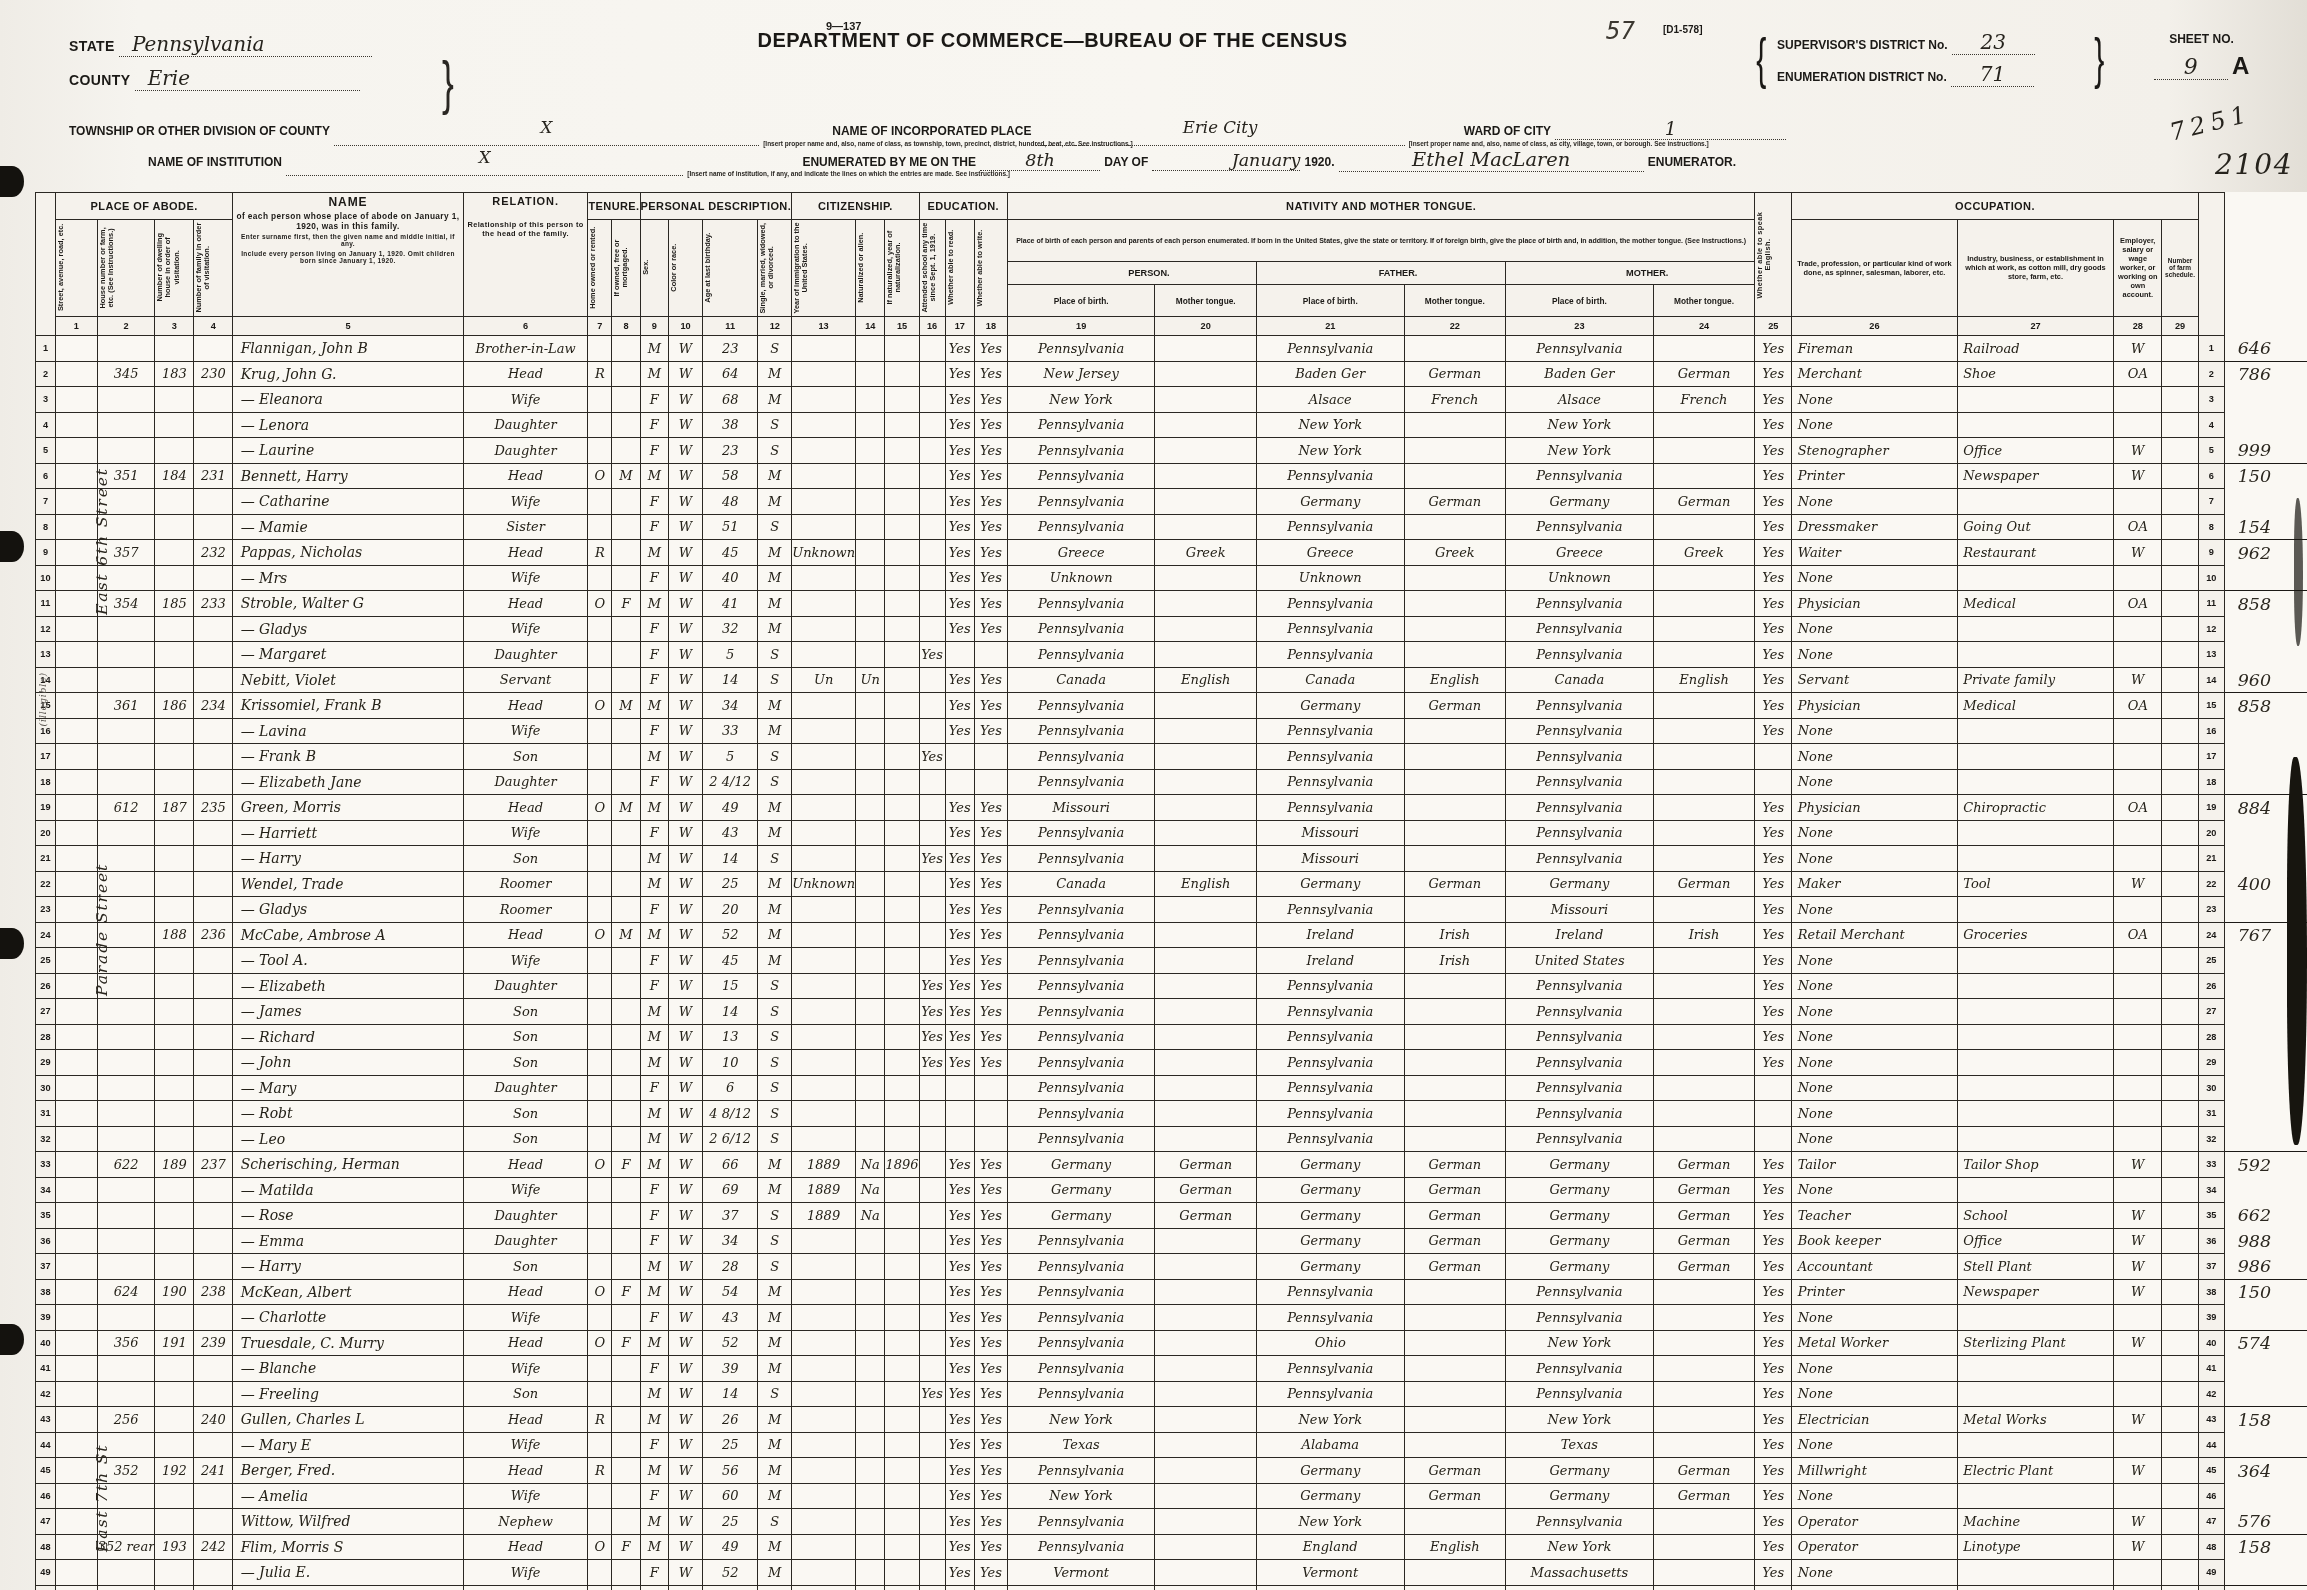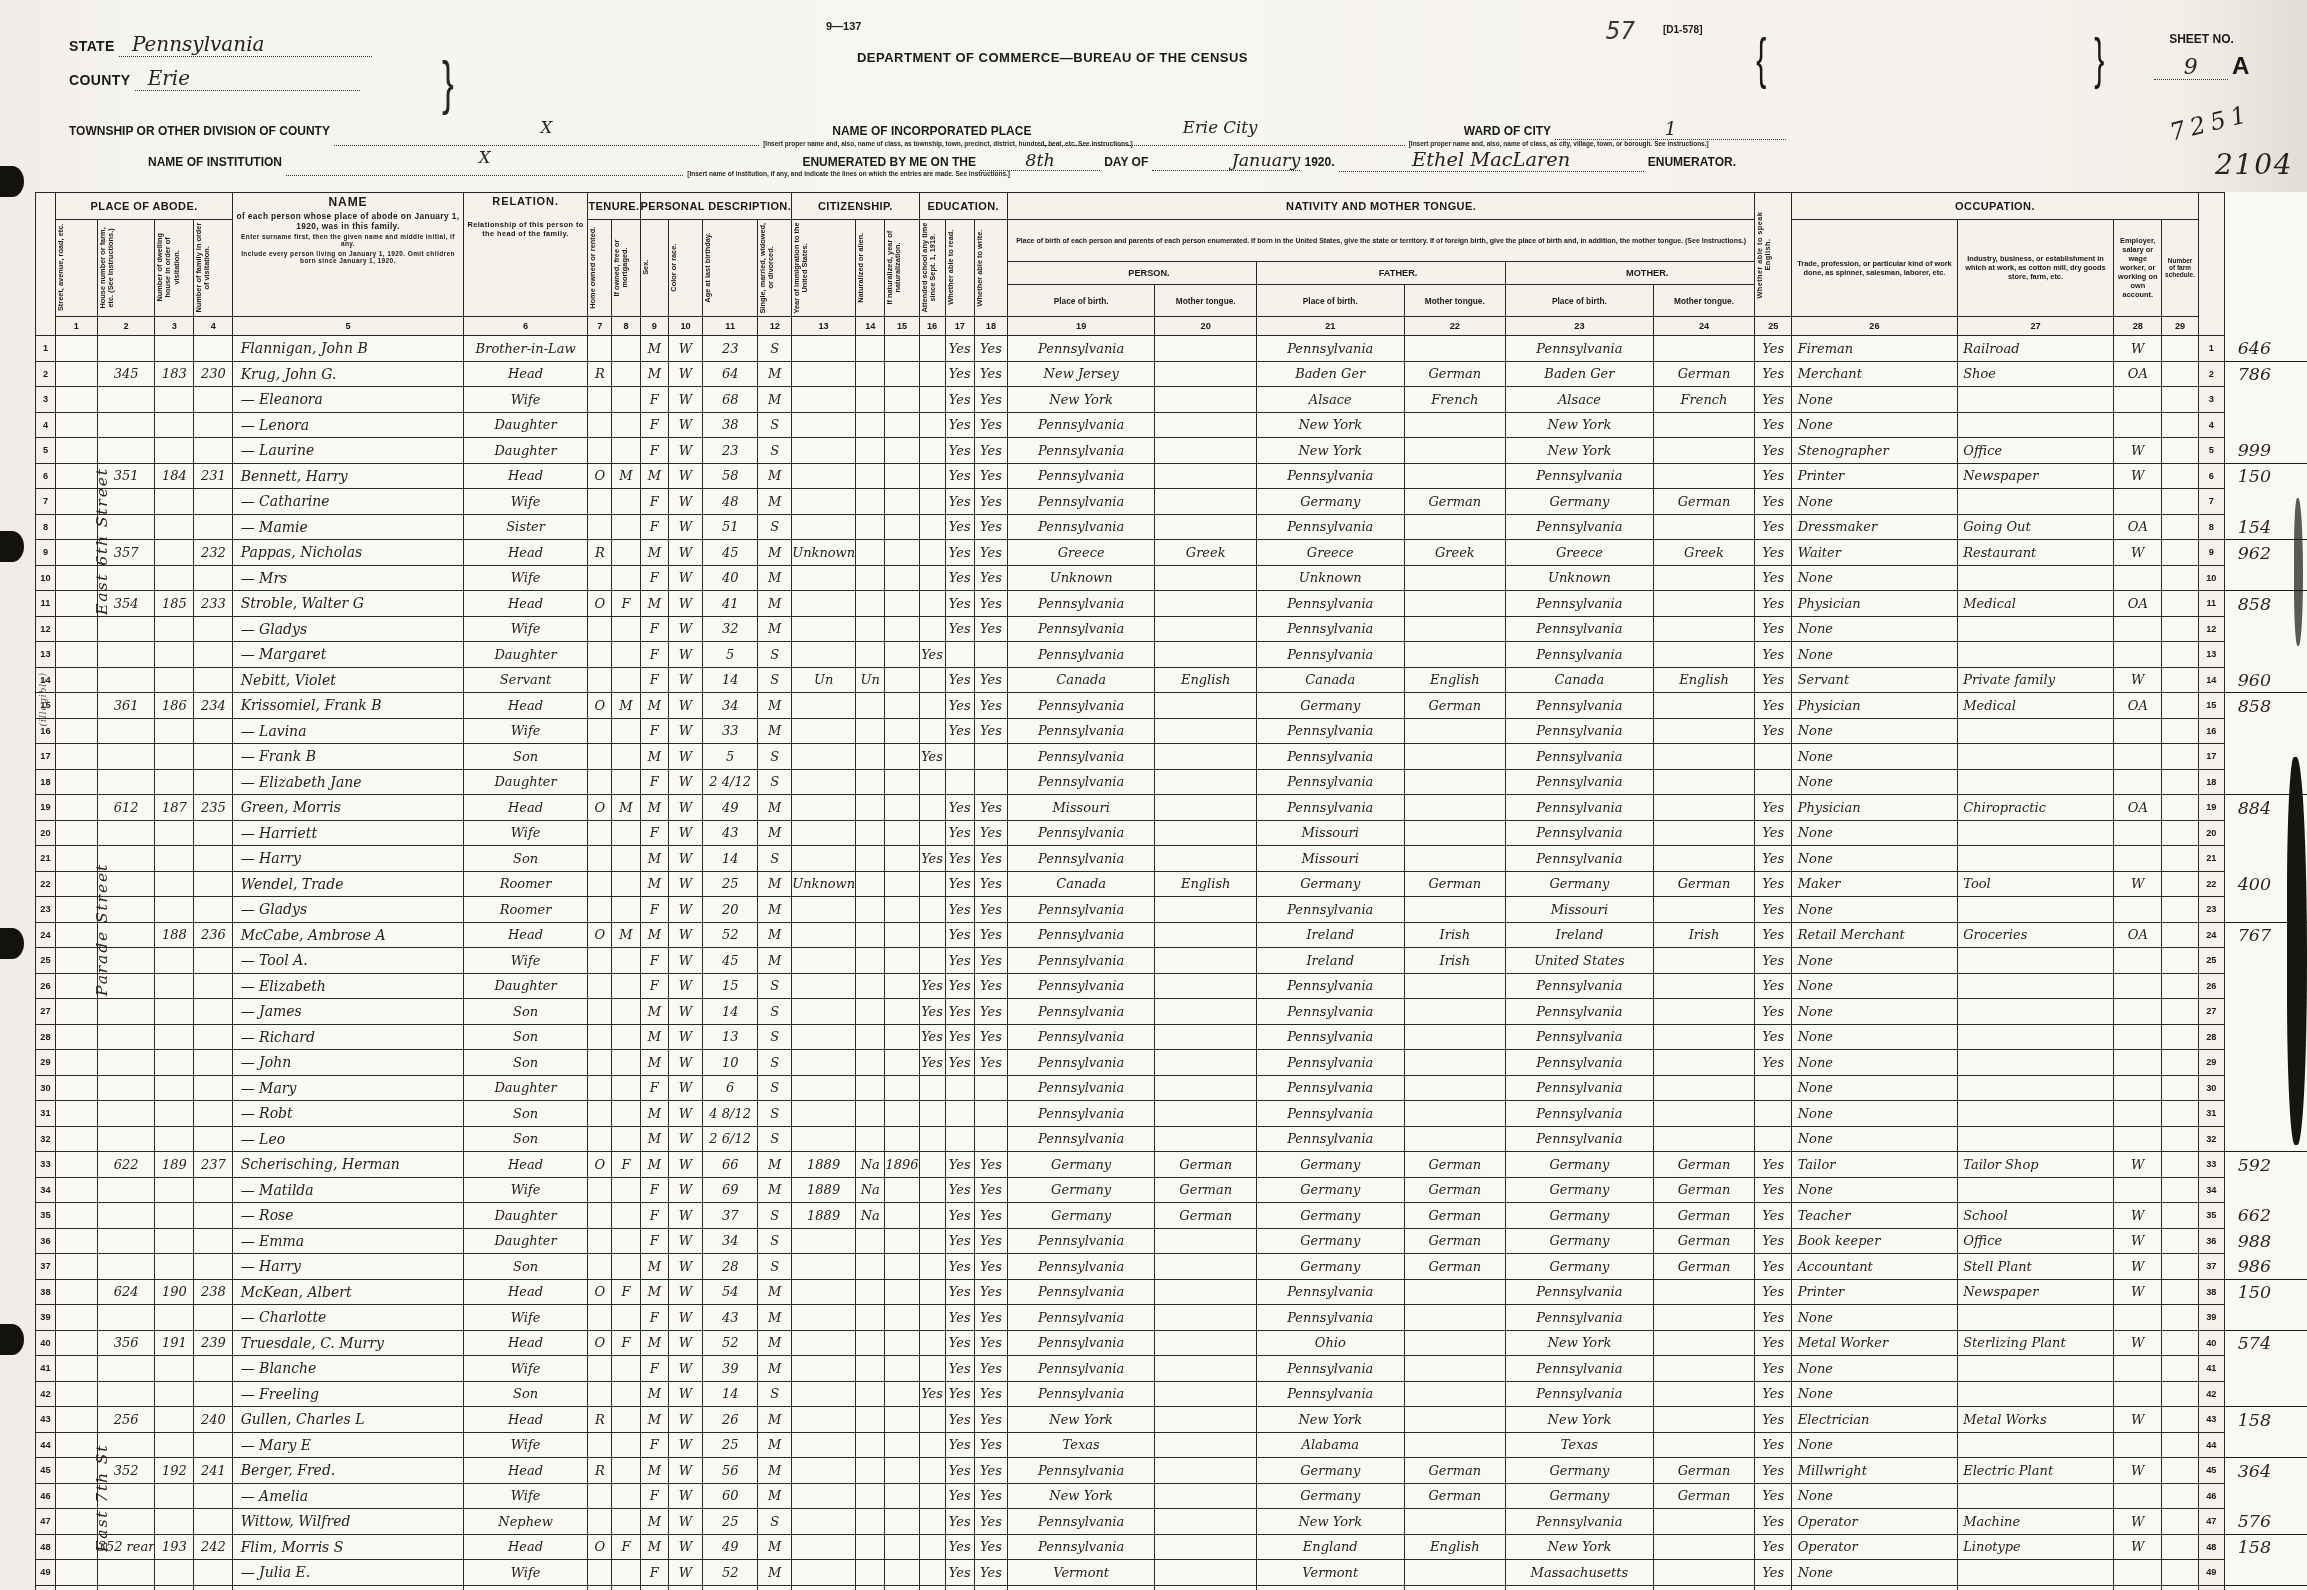--- a/index.html
+++ b/index.html
@@ -13,21 +13,21 @@
   .page-header{position:absolute;left:0;top:0;width:2307px;height:189px;}
   .lbl{font-weight:bold;letter-spacing:0.4px;font-size:14px;}
   .sm-lbl{font-weight:bold;font-size:12px;}
   .hw{font-family:"DejaVu Serif",serif;font-style:italic;color:#26231d;}
   .dotline{border-bottom:1.4px dotted #3a362f;display:inline-block;}
   .note{font-size:6.5px;font-weight:bold;color:#2a2723;}
   .ph-left{position:absolute;left:69px;top:32px;}
   .ph-left .row{margin-bottom:9.2px;white-space:nowrap;}
   .brace{position:absolute;left:369px;top:16.6px;font-size:59px;font-weight:100;transform:scaleX(.6);color:#2a2723;}
   .form-no{position:absolute;left:826px;top:20px;font-size:11px;font-weight:bold;}
-  .dept{position:absolute;left:591px;top:50px;width:923px;text-align:center;font-size:13px;font-weight:bold;letter-spacing:0.5px;}
+  .dept{position:absolute;left:591px;top:29px;width:923px;text-align:center;font-size:20px;font-weight:bold;letter-spacing:0.5px;}
   .big-title{position:absolute;left:498px;top:55px;width:1108px;text-align:center;font-size:29px;font-weight:bold;letter-spacing:0.5px;}
   .stamp57{position:absolute;left:1606px;top:16.6px;font-size:24px;color:#3c3831;font-family:"DejaVu Sans Mono",monospace;}
   .plate{position:absolute;left:1663px;top:24px;font-size:10px;font-weight:bold;}
   .ph-right{position:absolute;left:1777px;top:30px;}
   .ph-right .row{margin-bottom:7.4px;white-space:nowrap;}
   .rbrace{position:absolute;left:1752px;top:26px;font-size:55px;font-weight:100;transform:scaleX(.55);}
   .rbrace2{position:absolute;left:2090px;top:26px;font-size:55px;font-weight:100;transform:scaleX(.55);}
   .ph-sheet{position:absolute;left:2123px;top:32px;width:157px;text-align:center;}
   .sheet-letter{font-size:24px;font-weight:bold;}
   .hw-dist{font-size:20px;}
@@ -84,20 +84,26 @@
       <span class="hw dotline" style="width:240px;font-size:20px;padding-left:13px;">Pennsylvania</span></div>
     <div class="row"><span class="lbl">COUNTY</span>
       <span class="hw dotline" style="width:212px;font-size:20px;padding-left:13px;">Erie</span></div>
     <span class="brace">}</span>
   </div>
   <div class="form-no">9—137</div>
   <div class="dept">DEPARTMENT OF COMMERCE—BUREAU OF THE CENSUS</div>
   <div class="stamp57 hw">57</div>
   <div class="plate">[D1-578]</div>
   <span class="rbrace">{</span>
+  <div class="ph-right">
+    <div class="row"><span class="sm-lbl">SUPERVISOR'S DISTRICT No.</span>
+      <span class="hw dotline hw-dist" style="width:83px;text-align:center;">23</span></div>
+    <div class="row"><span class="sm-lbl">ENUMERATION DISTRICT No.</span>
+      <span class="hw dotline hw-dist" style="width:83px;text-align:center;">71</span></div>
+  </div>
   <span class="rbrace2">}</span>
   <div class="ph-sheet">
     <div class="sm-lbl">SHEET NO.</div>
     <div style="margin-top:5.5px;"><span class="hw dotline" style="width:74px;font-size:22px;text-align:center;">9</span>
       <span class="sheet-letter">A</span></div>
   </div>
 
   <div class="l2">
     <span class="sm-lbl">TOWNSHIP OR OTHER DIVISION OF COUNTY</span>
     <span class="notewrap" style="width:425px;">

